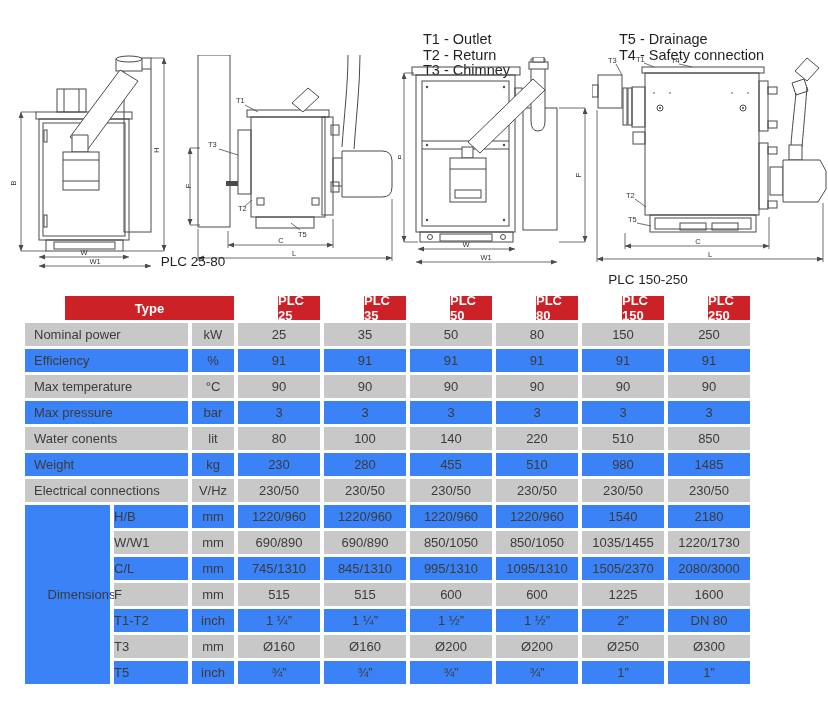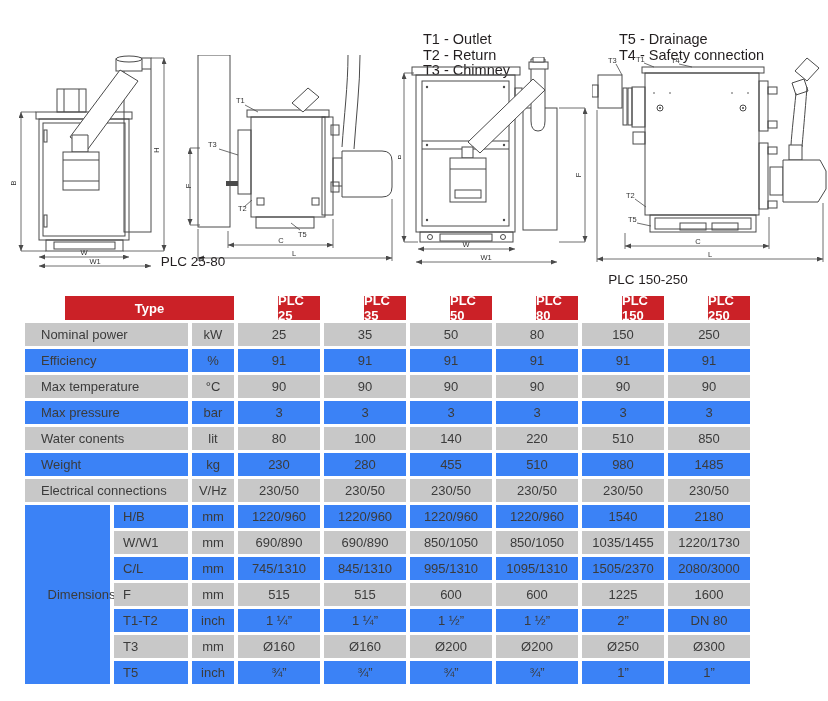--- a/index.html
+++ b/index.html
@@ -25,22 +25,22 @@
 
   .tablegrid { position:absolute; left:25px; top:296px; display:grid;
     grid-template-columns:85px 74px 42px repeat(6,82px);
     grid-template-rows:24px repeat(14,23px);
     gap:3px 4px; }
   .c { display:flex; align-items:center; justify-content:center; font-size:13px; color:#3b3b3b; }
   .g { background:#c8c8c8; }
   .w { background:#3b82f6; }
   .hdr { background:#cb2127; color:#fff; font-weight:bold; font-size:13px;margin-left:40px; }
   .thdr { grid-column:1/4; }
-  .lab { grid-column:1/3; justify-content:flex-start; padding-left:16px; }
-  .sublab { justify-content:flex-start; padding-left:9px; }
+  .lab { grid-column:1/3; justify-content:flex-start; padding-left:9px; }
+  .sublab { justify-content:flex-start; }
   .dims { grid-column:1; grid-row:span 7;padding-left:28px; }
 </style>
 </head>
 <body>
 
 <div id="page">
 
 
   <div class="legend" id="legend-left">
     <div>T1 - Outlet</div>

